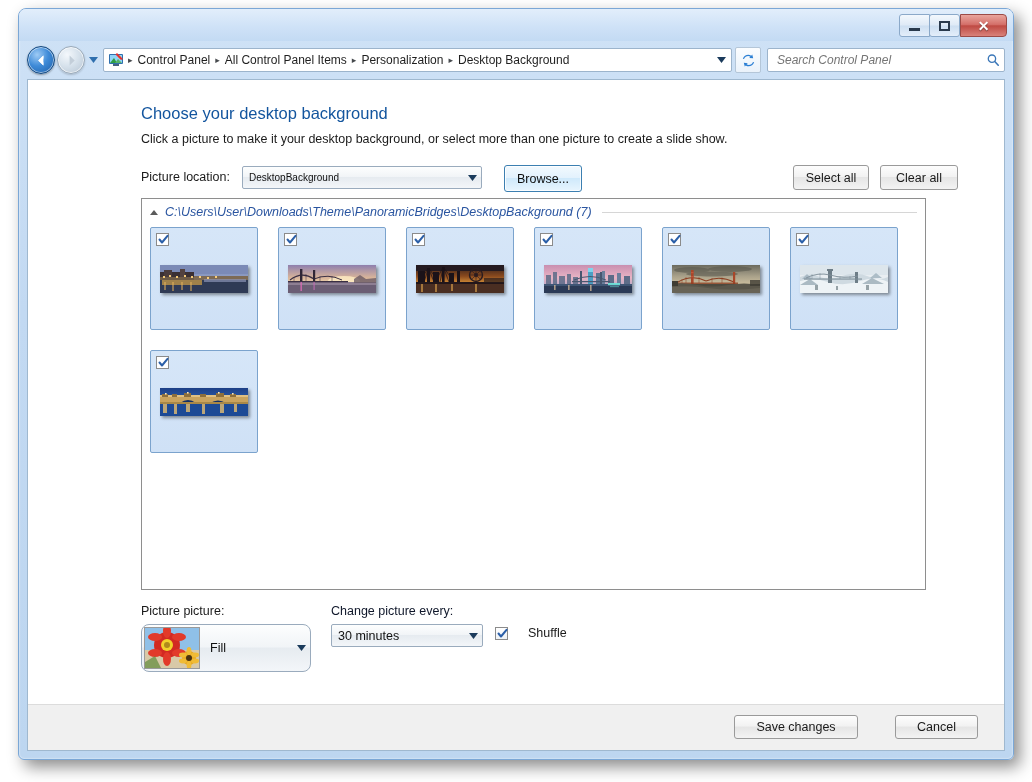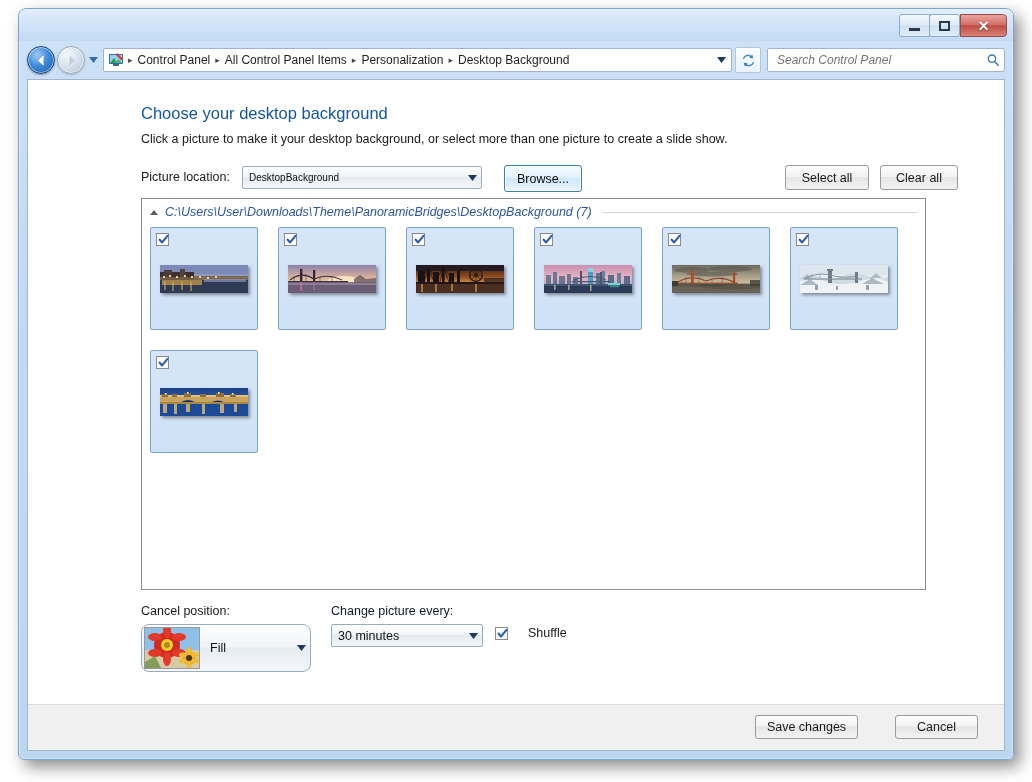--- a/index.html
+++ b/index.html
@@ -277,21 +277,21 @@
     width: 76px;
     height: 25px;
     border: 1px solid #3c7fb1;
     border-radius: 3px;
     background: linear-gradient(to bottom, #f2f9fe 0%, #e3f2fd 46%, #cfe9fb 50%, #e8f5fe 100%);
     box-shadow: 0 0 0 1px rgba(255,255,255,0.8) inset;
     font-size: 12.5px;
     color: #0d0d0d;
     display: flex; align-items: center; justify-content: center;
   }
-  #selectall { position: absolute; right: 115px; top: -1px; width: 84px; height: 25px; }
+  #selectall { position: absolute; right: 115px; top: -1px; width: 76px; height: 25px; }
   #clearall  { position: absolute; right: 26px;  top: -1px; width: 78px; height: 25px; }
 
   
   #listpanel {
     position: absolute;
     left: 113px;
     top: 118px;
     width: 785px;
     height: 392px;
     border: 1px solid #8e8e8e;
@@ -429,21 +429,21 @@
   #shuffleWrap .lbl { margin-left: 20px; }
 
   
   #footer {
     position: absolute;
     left: 0; right: 0; bottom: 0;
     height: 45px;
     background: #f0f0f0;
     border-top: 1px solid #dcdcdc;
   }
-  #savebtn   { position: absolute; right: 146px; top: 10px; width: 103px; height: 24px; }
+  #savebtn   { position: absolute; right: 146px; top: 10px; width: 124px; height: 24px; }
   #cancelbtn { position: absolute; right: 26px;  top: 10px; width: 83px;  height: 24px; }
 </style>
 </head>
 <body>
 
 <div id="window">
 
   <div id="glassTop"></div>
 
   <div class="capbtns">
@@ -885,21 +885,21 @@
                   <rect x="58" y="4" width="1.6" height="1.6"></rect>
                     <rect x="72" y="5" width="1.6" height="1.6"></rect>
                 </g>
               </svg>
             </div>
           </div>
 
         </div>
       </div>
 
-      <span id="posLabel">Cancel position:</span>
+      <span id="posLabel">Picture picture:</span>
       <span id="chgLabel">Change picture every:</span>
 
       <div id="posCombo">
         <div id="posThumb">
           <svg width="54" height="40" viewBox="0 0 54 40">
             <rect width="54" height="40" fill="#8fc0e8"></rect>
             <rect x="0" y="22" width="54" height="18" fill="#d8c9a8"></rect>
             <g>
               <circle cx="22" cy="17" r="13" fill="#d22a22"></circle>
               <g fill="#e23a2a">

